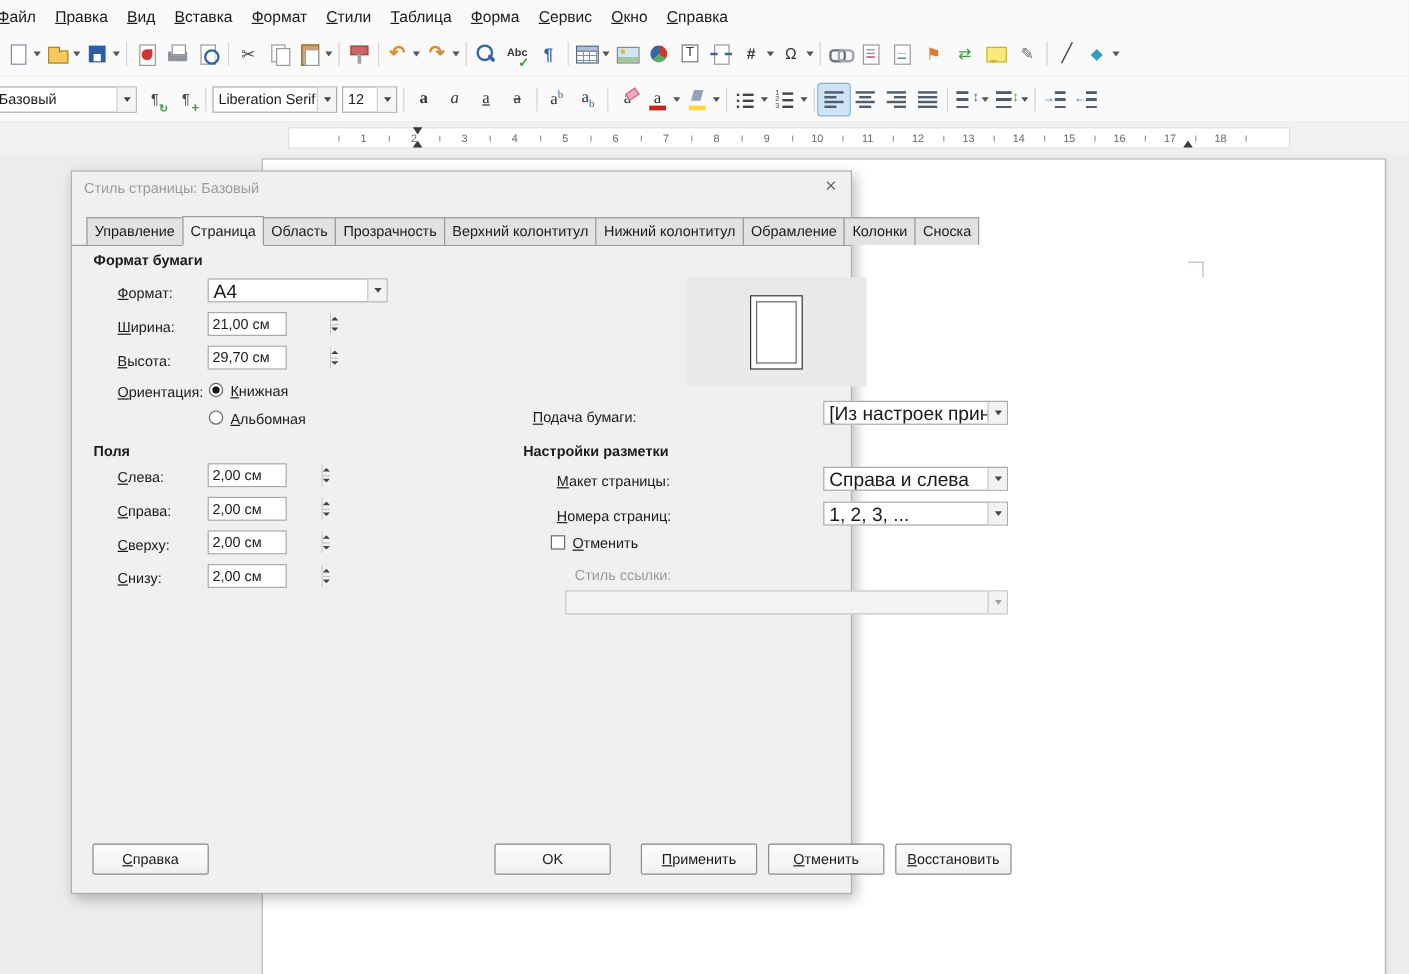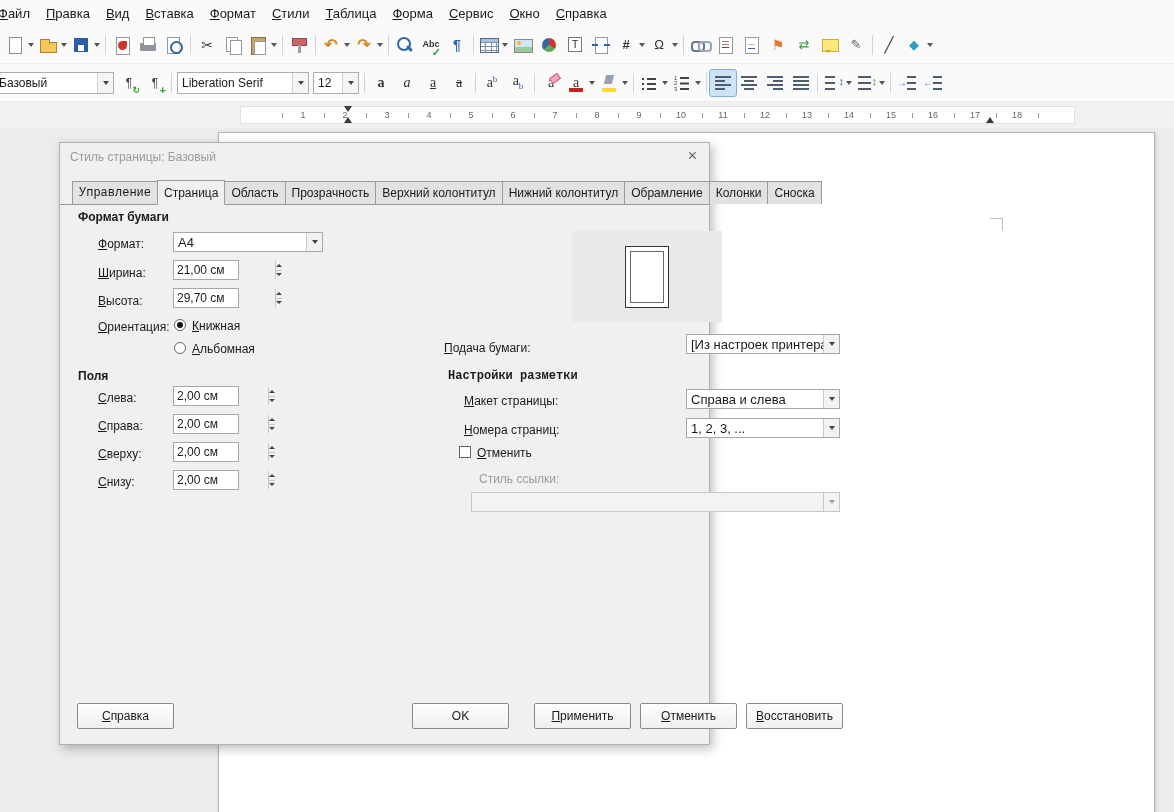--- a/index.html
+++ b/index.html
@@ -115,27 +115,27 @@
   .page{position:absolute;left:218px;top:4px;width:937px;height:1100px;background:#fff;border:1px solid #b6b6b6;box-shadow:1px 1px 3px rgba(0,0,0,.15);}
   .corner-tr{position:absolute;left:771px;top:85px;width:13px;height:13px;border-top:1px solid #b8bccb;border-right:1px solid #b8bccb;}
 
   
   .dialog{position:absolute;left:59px;top:142px;width:651px;height:603px;background:#f0f0f0;border:1px solid #b0b0b0;box-shadow:3px 4px 10px rgba(0,0,0,.25);z-index:10;}
   .dlg-titlebar{position:relative;height:28px;display:flex;align-items:center;padding:0 10px;}
   .dlg-title{font-size:12px;color:#9a9a9a;}
   .dlg-close{position:absolute;right:12px;top:4px;font-size:16px;color:#666;cursor:default;}
   .dlg-tabs{display:flex;padding:10px 12px 0;border-bottom:1px solid #9a9a9a;}
   .tab{display:inline-block;font-size:12px;padding:4px 6px;border:1px solid #9a9a9a;border-bottom:none;background:#e2e2e2;margin-left:-1px;white-space:nowrap;}
-  .tab:first-child{margin-left:0;font-family:Liberation Mono, monospace;}
+  .tab:first-child{margin-left:0;}
   .tab.active{background:#f0f0f0;position:relative;z-index:2;margin-bottom:-1px;border-bottom:1px solid #f0f0f0;padding-top:5px;margin-top:-1px;}
   .sect{position:absolute;font-size:12px;font-weight:700;white-space:nowrap;}
   .lbl{position:absolute;font-size:12px;white-space:nowrap;}
   .lbl.dis{color:#9a9a9a;}
   .dcombo{position:absolute;display:flex;height:20px;border:1px solid #a8a8a8;background:#fff;}
-  .dcombo .cv{flex:1;font-size:13px;padding:2px 4px;white-space:nowrap;overflow:hidden;}
+  .dcombo .cv{flex:1;font-size:16px;padding:2px 4px;white-space:nowrap;overflow:hidden;}
   .dcombo .ca{width:16px;border-left:1px solid #c8c8c8;background:#f2f2f2;display:flex;align-items:center;justify-content:center;}
   .dcombo .ca::before{content:"";border-left:3.5px solid transparent;border-right:3.5px solid transparent;border-top:4px solid #444;}
   .dcombo.disabled{background:#f3f3f3;border-color:#c6c6c6;}
   .dcombo.disabled .ca::before{border-top-color:#a0a0a0;}
   .spin{position:absolute;display:flex;height:20px;border:1px solid #a8a8a8;background:#fff;gap:47px;}
   .spin .sv{flex:1;font-size:12px;padding:2px 3px;white-space:nowrap;}
   .spin .sbtns{width:13px;display:flex;flex-direction:column;border-left:1px solid #c8c8c8;}
   .spin .sb{flex:1;display:flex;align-items:center;justify-content:center;background:#f2f2f2;}
   .spin .sb + .sb{border-top:1px solid #c8c8c8;}
   .spin .sb::before{content:"";border-left:3px solid transparent;border-right:3px solid transparent;}
@@ -313,21 +313,21 @@
       <span class="ticon ic-update-style">
         <span class="g">¶</span>
       </span>
     </div>
     <div class="tbtn">
       <span class="ticon ic-new-style">
         <span class="g">¶</span>
       </span>
     </div>
     <span class="tsep"></span>
-    <div class="tcombo" style="width: 132px;">
+    <div class="tcombo" style="width: 104px;">
       <span class="val">Liberation Serif</span>
       <span class="carr"></span>
     </div>
     <div class="tcombo" style="width: 46px;">
       <span class="val">12</span>
       <span class="carr"></span>
     </div>
     <span class="tsep"></span>
     <div class="tbtn">
       <span class="ticon ic-bold">
@@ -552,21 +552,21 @@
   </div>
   <div class="lbl accel" style="left:38px;top:332px;">Снизу:</div>
   <div class="spin" style="left:113px;top:327px;width:66px;">
     <span class="sv">2,00 см</span>
     <span class="sbtns">
         <span class="sb up"></span>
         <span class="sb down"></span>
       </span>
   </div>
 
-  <div class="sect" style="left:388px;top:226px;font-family:Liberation Mono, monospace;">Настройки разметки</div>
+  <div class="sect" style="left:376px;top:226px;">Настройки разметки</div>
   <div class="lbl accel" style="left:404px;top:251px;">Макет страницы:</div>
   <div class="dcombo" style="left:626px;top:246px;width:154px;">
     <span class="cv">Справа и слева</span>
     <span class="ca"></span>
   </div>
   <div class="lbl accel" style="left:404px;top:280px;">Номера страниц:</div>
   <div class="dcombo" style="left:626px;top:275px;width:154px;">
     <span class="cv">1, 2, 3, ...</span>
     <span class="ca"></span>
   </div>

